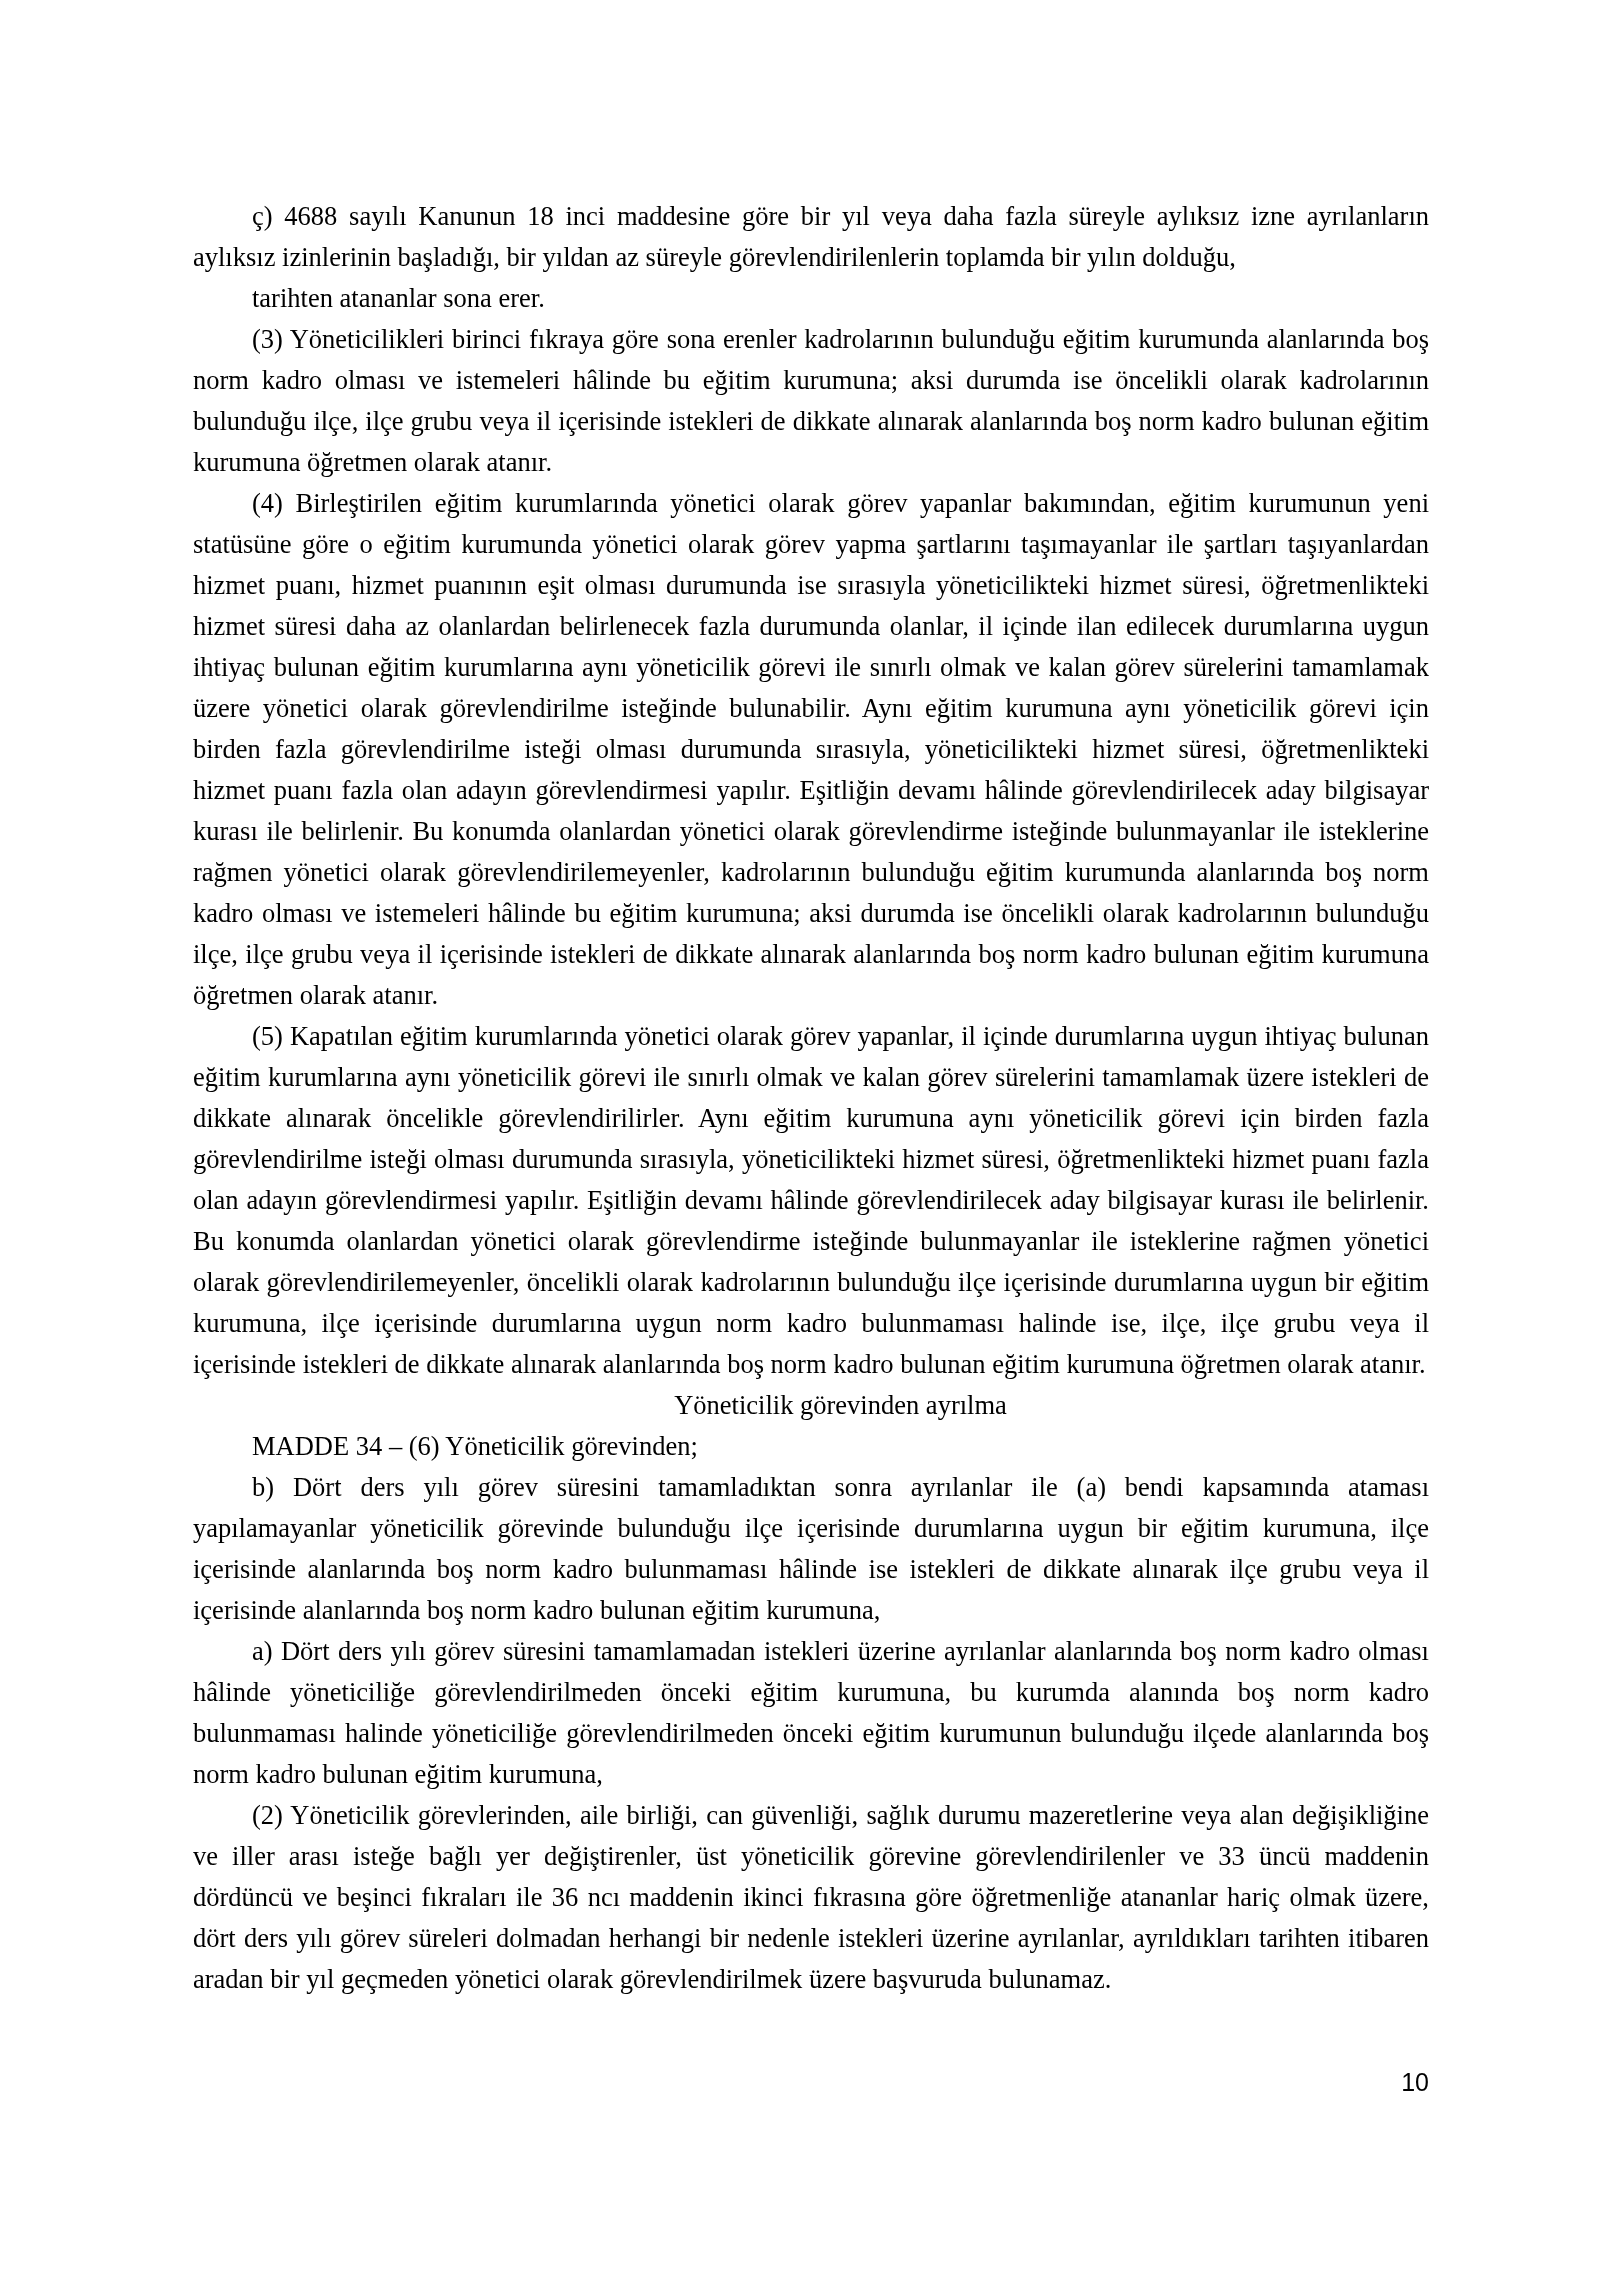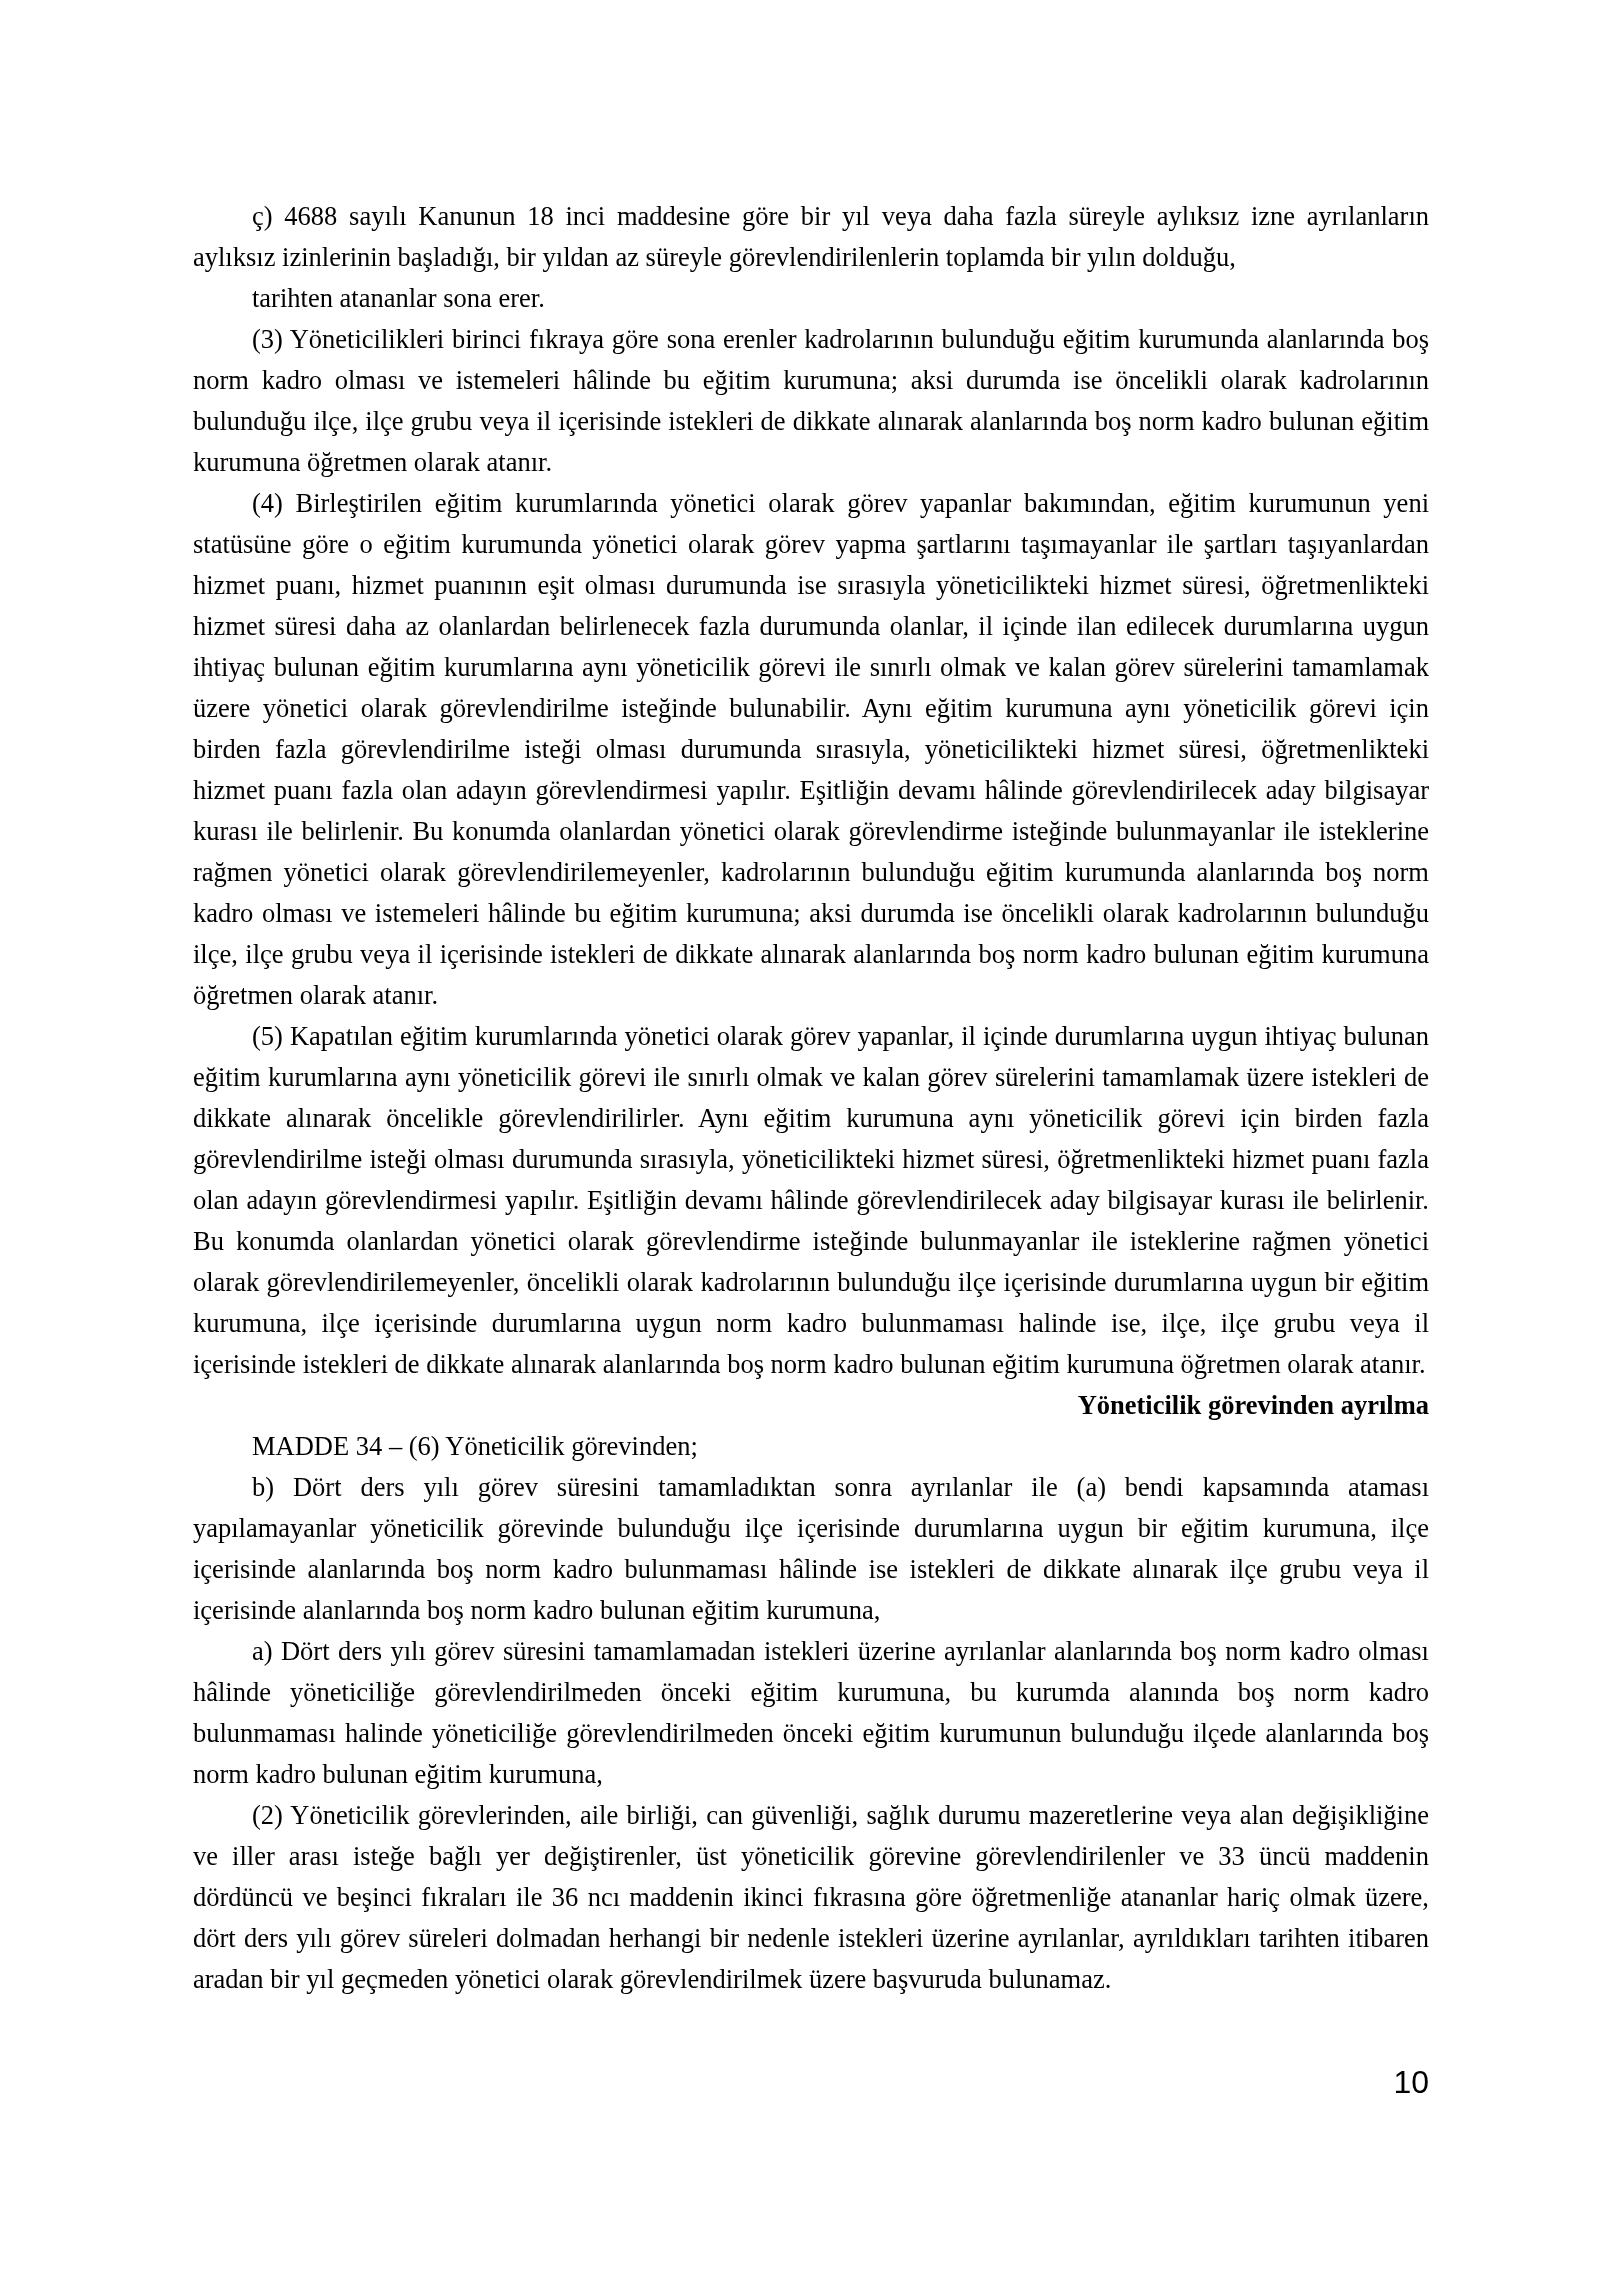--- a/index.html
+++ b/index.html
@@ -33,35 +33,35 @@
   }
   .body-text p {
     margin: 0;
     padding: 0;
     text-indent: 59px;
   }
   .body-text p.last-line {
     text-align: left;
   }
   .heading {
-    font-weight: bold;
+    font-weight: normal;
     text-indent: 59px;
-    text-align: right;
+    text-align: center;
   }
   .article-no {
     font-weight: normal;
   }
   .page-number {
     position: absolute;
     left: 0;
     right: 194px;
     top: 2070px;
     text-align: right;
     font-family: "Liberation Sans", "DejaVu Sans", sans-serif;
-    font-size: 32px;
+    font-size: 25px;
     line-height: 25px;
     color: #000000;
   }
 </style>
 </head>
 <body>
 
 <div class="page">
 
   <div class="body-text">

